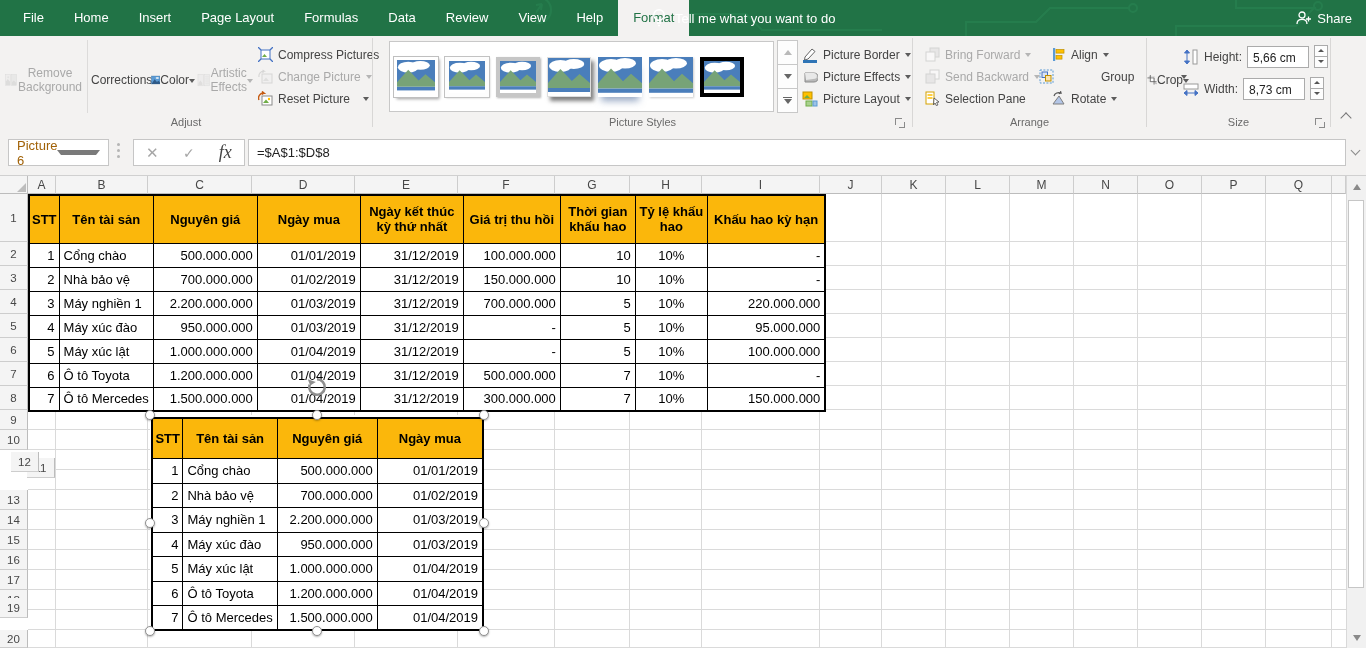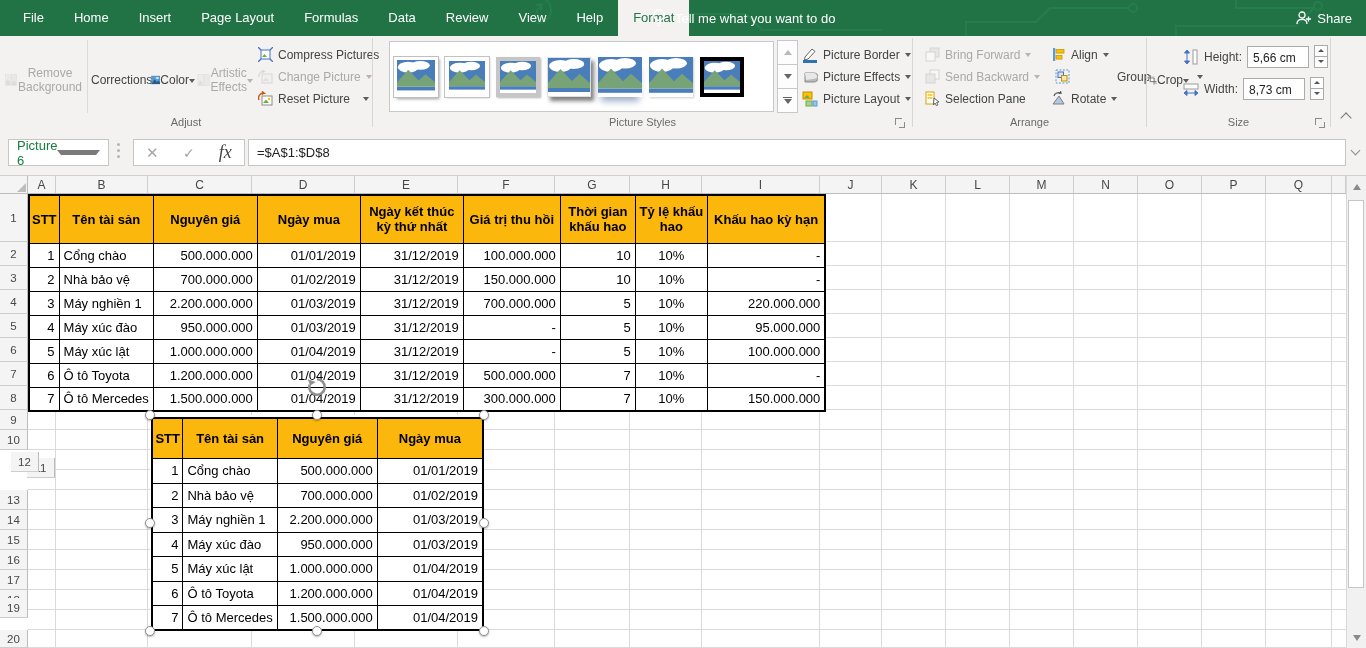--- a/index.html
+++ b/index.html
@@ -67,21 +67,21 @@
   .spin{display:flex;flex-direction:column;width:14px;height:22px;box-sizing:border-box;}
   .spin div{flex:1;background:#fdfdfd;border:1px solid #ababab;margin-top:-1px;display:flex;
             align-items:center;justify-content:center;}
   .spin .tri-up{border-left-width:3px;border-right-width:3px;border-bottom:3.6px solid #555;}
   .spin .tri-dn{border-left-width:3px;border-right-width:3px;border-top:3.6px solid #555;}
 
   
   .fbar{position:absolute;left:0;top:131px;width:1366px;height:45px;background:#f3f2f1;
         border-bottom:1px solid #d0d0d0;box-sizing:border-box;}
   .namebox{position:absolute;left:8px;top:8px;width:101px;height:27px;background:#fff;border:1px solid #c6c6c6;
-           box-sizing:border-box;font-size:13px;color:#15803d;display:flex;align-items:center;}
+           box-sizing:border-box;font-size:13px;color:#a16207;display:flex;align-items:center;}
   .namebox span{padding-left:8px;flex:1;}
   .nbcaret{width:0;height:0;border-left:4px solid transparent;border-right:4px solid transparent;
            border-top:5px solid #7a7a7a;margin-right:8px;}
   .dots{position:absolute;left:117px;top:12px;width:4px;display:flex;flex-direction:column;gap:3px;}
   .dots i{width:3px;height:3px;border-radius:50%;background:#b5b5b5;}
   .fxbox{position:absolute;left:133px;top:8px;width:112px;height:27px;background:#fff;border:1px solid #c6c6c6;
          box-sizing:border-box;display:flex;align-items:center;justify-content:space-around;}
   .fxbox .x{color:#a6a6a6;font-size:15px;}
   .fxbox .ck{color:#a6a6a6;font-size:14px;}
   .fxbox .fx{font-family:"Liberation Serif",serif;font-style:italic;font-size:18px;color:#444;}
@@ -394,21 +394,21 @@
       </div>
       <div class="sbtn" style="left:138px;top:8px;">
         <svg width="15" height="15" viewBox="0 0 15 15">
           <rect x="2" y="1" width="2.2" height="13" fill="#5b9bd5"></rect>
           <rect x="5" y="2.5" width="8" height="3.6" fill="#ffc000" stroke="#bf9000" stroke-width=".7"></rect>
           <rect x="5" y="8.5" width="6" height="3.6" fill="#ffc000" stroke="#bf9000" stroke-width=".7"></rect>
         </svg>
         <span>Align</span>
         <span class="caret"></span>
       </div>
-      <div class="sbtn" style="left:142px;top:30px;gap:47px;">
+      <div class="sbtn" style="left:126px;top:30px;gap:47px;">
         <svg width="15" height="15" viewBox="0 0 15 15">
           <rect x="1" y="1" width="13" height="13" fill="none" stroke="#5b9bd5" stroke-dasharray="2 1.4"></rect>
           <rect x="3" y="3" width="5.5" height="5.5" fill="#dae3f3" stroke="#4472c4"></rect>
           <rect x="6.5" y="6.5" width="5.5" height="5.5" fill="#fbe2ae" stroke="#bf9000"></rect>
         </svg>
         <span>Group</span>
         <span class="caret"></span>
       </div>
       <div class="sbtn" style="left:138px;top:52px;">
         <svg width="15" height="15" viewBox="0 0 15 15">

